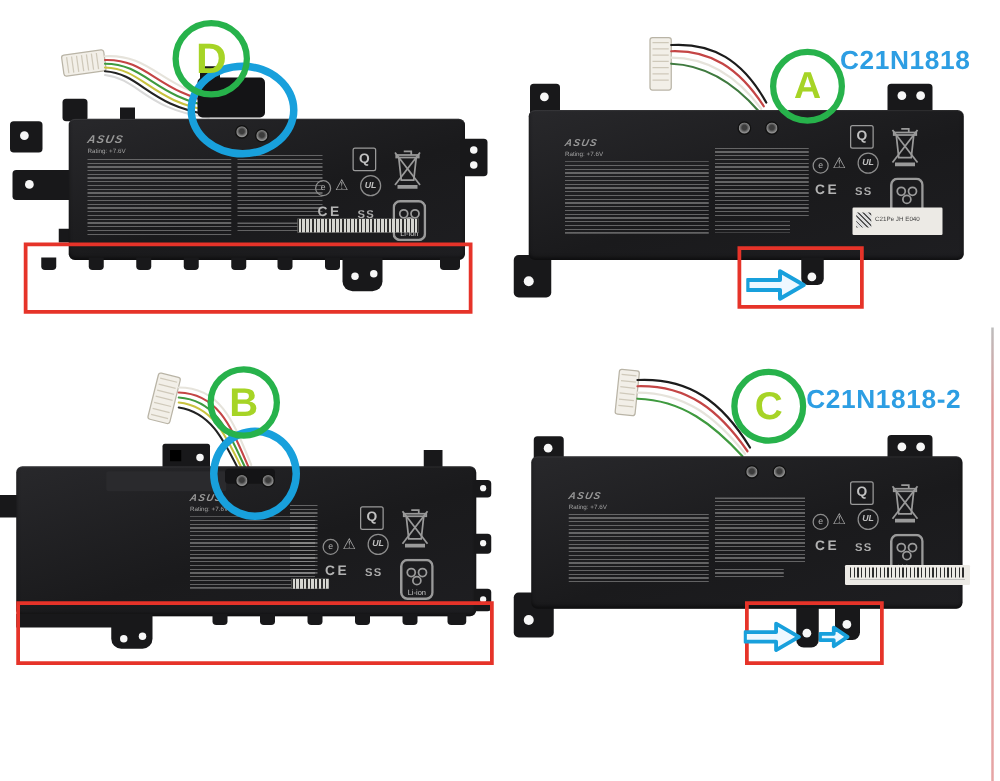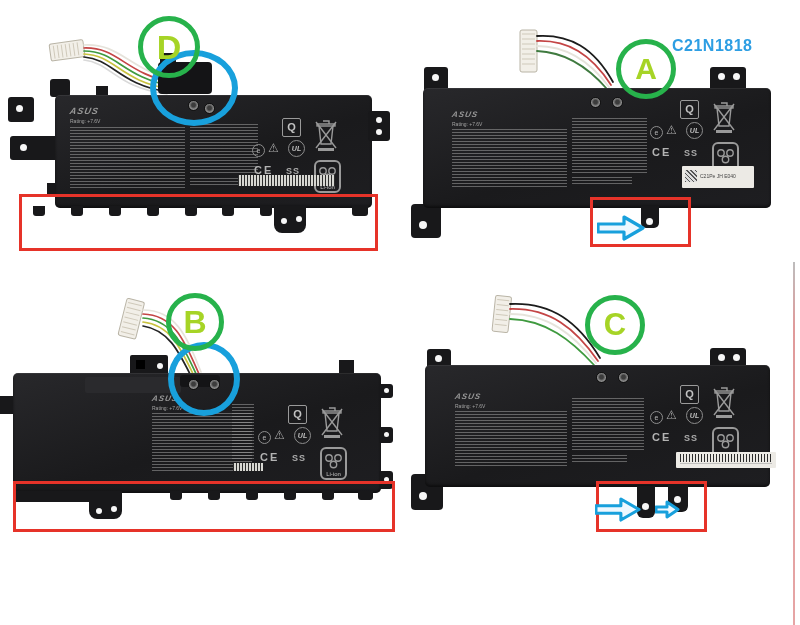--- a/index.html
+++ b/index.html
@@ -175,21 +175,21 @@
     <div class="sticker" style="left:682px;top:166px;width:72px;height:22px;">
       <div class="abs" style="left:3px;top:4px;width:12px;height:12px;background:repeating-linear-gradient(45deg,#555 0 1px,#ddd 1px 3px);"></div>
       <div class="stickertext" style="left:18px;top:7px;">C21Pe JH E040</div>
     </div>
 
     <div class="dark" style="left:641px;top:206px;width:18px;height:22px;border-radius:0 0 5px 5px;"></div>
     <div class="hole" style="left:646px;top:218px;width:7px;height:7px;"></div>
   </div>
 
   <div class="greenc" style="left:616px;top:39px;width:50px;height:50px;border:5px solid #27b24b;color:#a6d426;font-size:30px;">A</div>
-  <div class="model" style="left:672px;top:37px;font-size:16px;color:#2d9ee3;">C21N1818</div>
+  <div class="model" style="left:672px;top:37px;font-size:21px;color:#2d9ee3;">C21N1818</div>
   <div class="redbox" style="left:590px;top:197px;width:95px;height:44px;border:3px solid #e63329;"></div>
   <svg class="abs" style="left:597px;top:215px;" width="48" height="26" viewBox="0 0 48 26">
     <polygon points="1,9 27,9 27,2 46,13 27,24 27,17 1,17" fill="#eef8ff" stroke="#18a0dc" stroke-width="3.2" stroke-linejoin="round"></polygon>
   </svg>
 
   <div>
     <svg class="abs" style="left:105px;top:292px;" width="120" height="92" viewBox="0 0 120 92">
       <g transform="rotate(14 28 24)">
         <rect x="18" y="8" width="18" height="38" rx="2" fill="#f2efe8" stroke="#b9b4a6"></rect>
         <path d="M20,12 h14 M20,17 h14 M20,22 h14 M20,27 h14 M20,32 h14 M20,37 h14 M20,42 h14" stroke="#cfc9ba" stroke-width="1"></path>
@@ -325,20 +325,21 @@
       <div class="lines" style="left:4px;top:11px;width:92px;height:3px;"></div>
     </div>
 
     <div class="dark" style="left:637px;top:486px;width:18px;height:32px;border-radius:0 0 6px 6px;"></div>
     <div class="hole" style="left:642px;top:503px;width:7px;height:7px;"></div>
     <div class="dark" style="left:668px;top:484px;width:20px;height:28px;border-radius:0 0 6px 6px;"></div>
     <div class="hole" style="left:674px;top:496px;width:7px;height:7px;"></div>
   </div>
 
   <div class="greenc" style="left:585px;top:295px;width:50px;height:50px;border:5px solid #27b24b;color:#a6d426;font-size:31px;">C</div>
+  <div class="model" style="left:645px;top:308px;font-size:21px;color:#2d9ee3;">C21N1818-2</div>
   <div class="redbox" style="left:596px;top:481px;width:105px;height:45px;border:3px solid #e63329;"></div>
   <svg class="abs" style="left:595px;top:497px;" width="46" height="25" viewBox="0 0 48 26">
     <polygon points="1,9 27,9 27,2 46,13 27,24 27,17 1,17" fill="#eef8ff" stroke="#18a0dc" stroke-width="3.2" stroke-linejoin="round"></polygon>
   </svg>
   <svg class="abs" style="left:655px;top:499px;" width="25" height="21" viewBox="0 0 25 21">
     <polygon points="1,8 12,8 12,3 23,10.5 12,18 12,13 1,13" fill="#eef8ff" stroke="#18a0dc" stroke-width="3" stroke-linejoin="round"></polygon>
   </svg>
 
   <div class="abs" style="left:793px;top:262px;width:2px;height:363px;background:linear-gradient(#bdbdbd,#e09a9a 18%,#e6a5a5);"></div>
 

